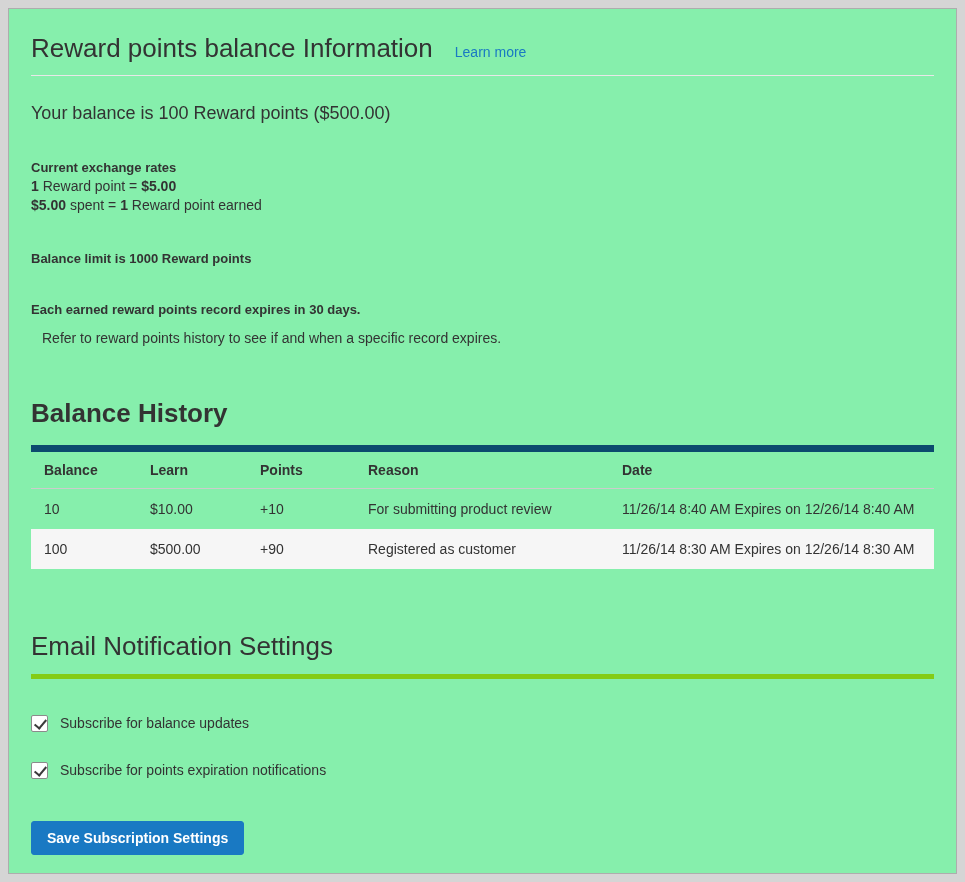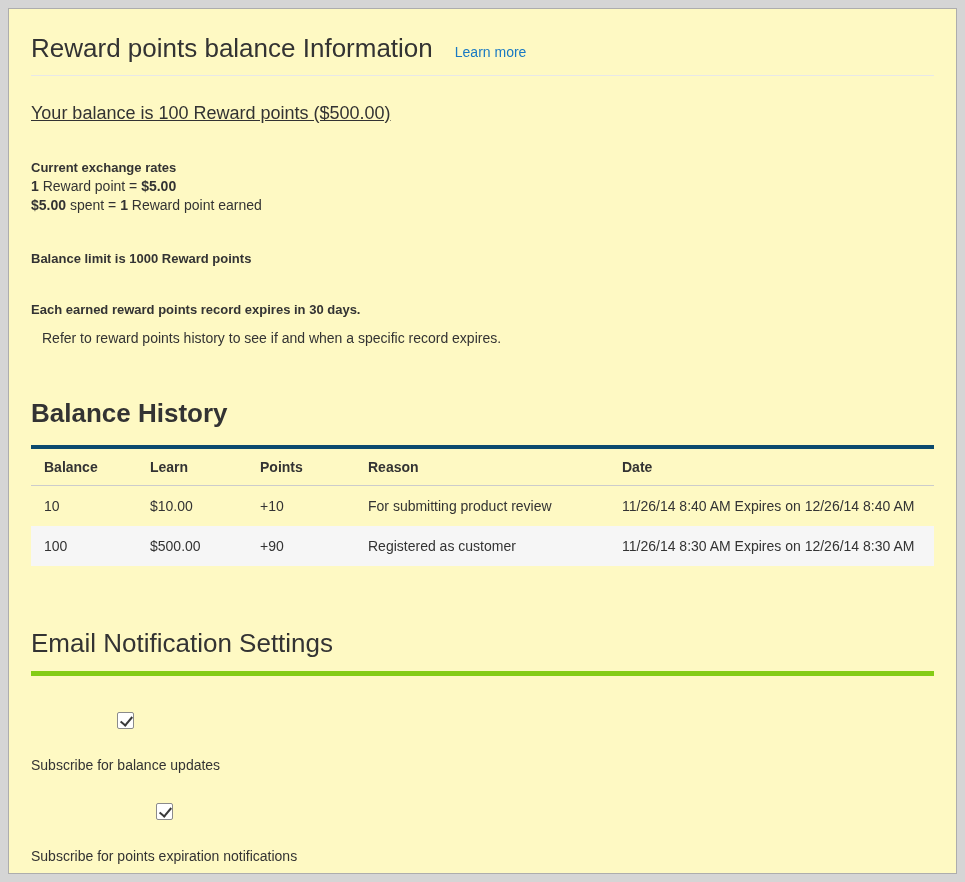--- a/index.html
+++ b/index.html
@@ -8,21 +8,21 @@
     width: 965px;
     height: 882px;
     background: #d5d5d5;
     font-family: "Liberation Sans", "DejaVu Sans", sans-serif;
     color: #333;
     position: relative;
   }
   .card {
     position: absolute;
     top: 8px; left: 8px; right: 8px; bottom: 8px;
-    background: #fef9c3;
+    background: #86efac;
     border: 1px solid #adadad;
     padding: 24px 22px 0;
     overflow: hidden;
   }
   .header-row {
     display: flex;
     align-items: baseline;
     gap: 22px;
     padding-bottom: 11px;
     border-bottom: 1px solid #e8e8e8;
@@ -36,21 +36,20 @@
   .learn-more {
     font-size: 14px;
     color: #1979c3;
     text-decoration: none;
     cursor: pointer;
   }
   .balance-line {
     margin: 27px 0 0;
     font-size: 18px;
     font-weight: 400;
-    text-decoration: underline;
   }
   .bold-label {
     margin: 36px 0 0;
     font-size: 13px;
     font-weight: 700;
   }
   .rates-block { margin: 2px 0 0; }
   .rate-line {
     margin: 0;
     font-size: 14px;
@@ -68,21 +67,21 @@
     margin: 52px 0 0;
     font-size: 26px;
     font-weight: 700;
     color: #333;
   }
   .history-table {
     width: 100%;
     margin-top: 16px;
     border-collapse: collapse;
     table-layout: fixed;
-    border-top: 4px solid #0c4a6e;
+    border-top: 7px solid #0c4a6e;
   }
   .history-table th {
     text-align: left;
     font-size: 14px;
     font-weight: 700;
     padding: 10px 13px;
     border-bottom: 1px solid #cccccc;
   }
   .history-table td {
     font-size: 14px;
@@ -98,26 +97,25 @@
   .email-heading {
     margin: 62px 0 0;
     font-size: 26px;
     font-weight: 300;
     color: #333;
     padding-bottom: 12px;
     border-bottom: 5px solid #84cc16;
   }
   .check-row {
     display: flex;
-    align-items: center;
-    gap: 28px;
+    align-items: flex-start;
+    gap: 12px;
     margin-top: 30px;
     font-size: 14px;
     width: fit-content;
-    flex-direction: column;
   }
   .check-row:first-of-type { margin-top: 36px; }
   input[type=checkbox] {
     -webkit-appearance: none;
     appearance: none;
     width: 17px;
     height: 17px;
     border: 1px solid #8b8b8b;
     border-radius: 2px;
     background: #fff;

